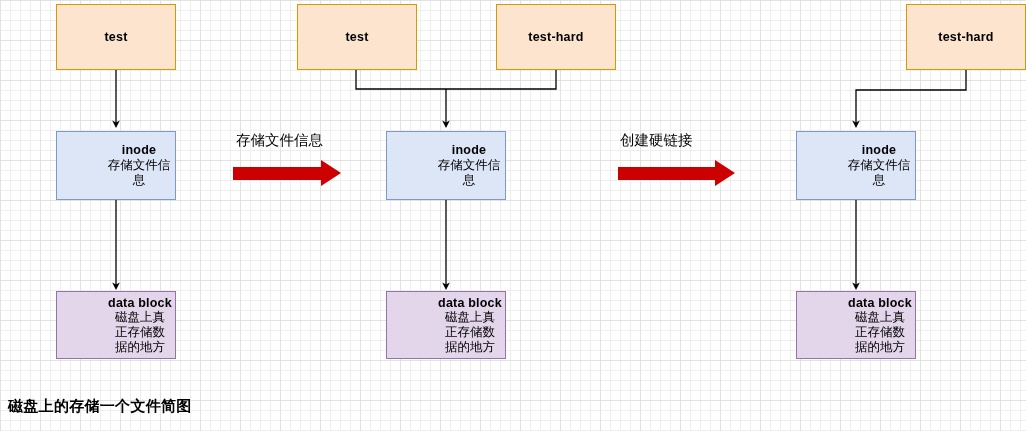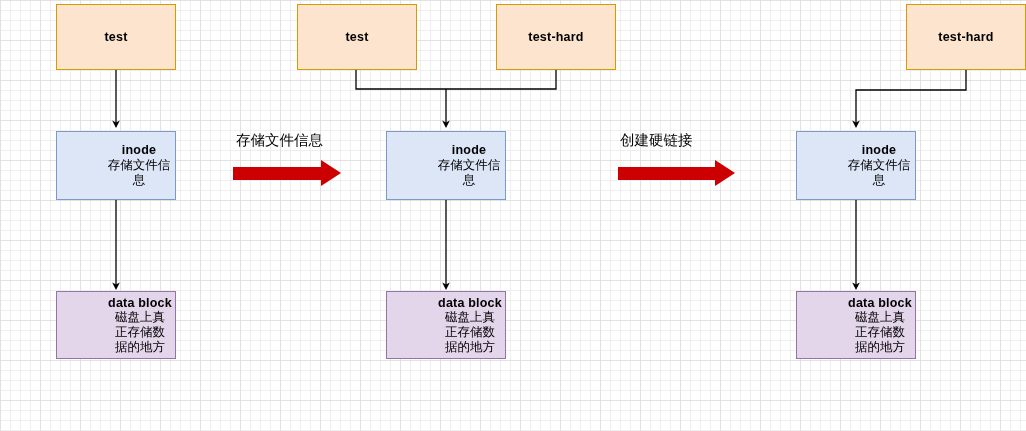--- a/index.html
+++ b/index.html
@@ -192,14 +192,15 @@
   <div class="node inode-node" style="left:796px; top:131px; width:120px; height:69px;">
     <span class="l1">inode</span>
     <span class="l2">存储文件信息</span>
   </div>
 
   <div class="node datablock-node" style="left:796px; top:291px; width:120px; height:68px;">
     <span class="l1">data block</span>
     <span class="l2">磁盘上真正存储数据的地方</span>
   </div>
 
+  <div class="caption" style="left:8px; top:397px;">磁盘上的存储一个文件简图</div>
 
 </div>
 
 </body></html>

